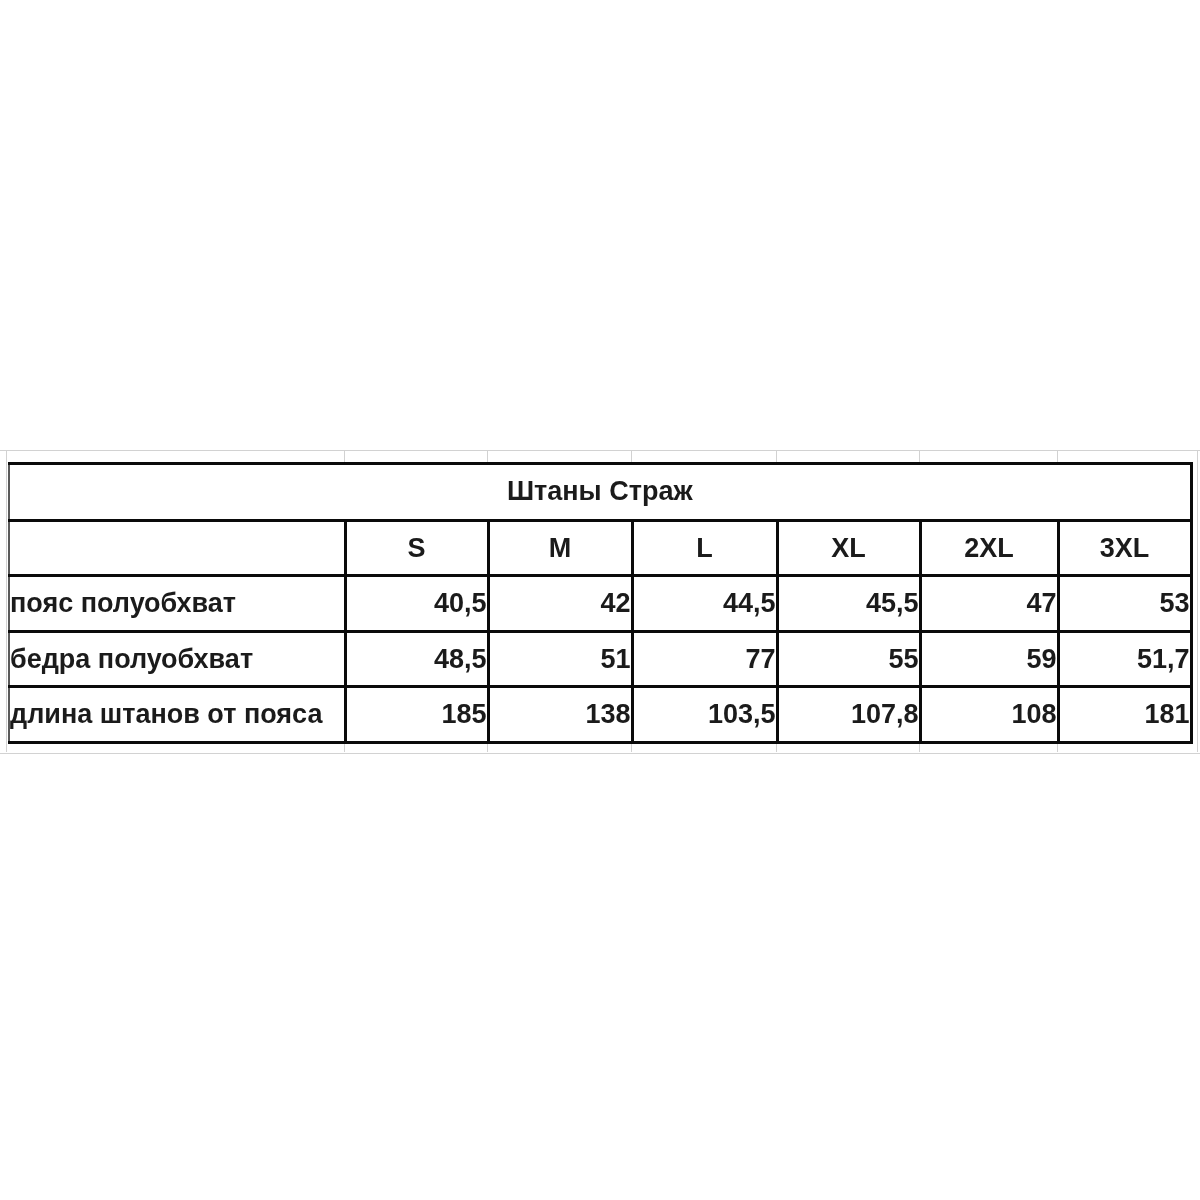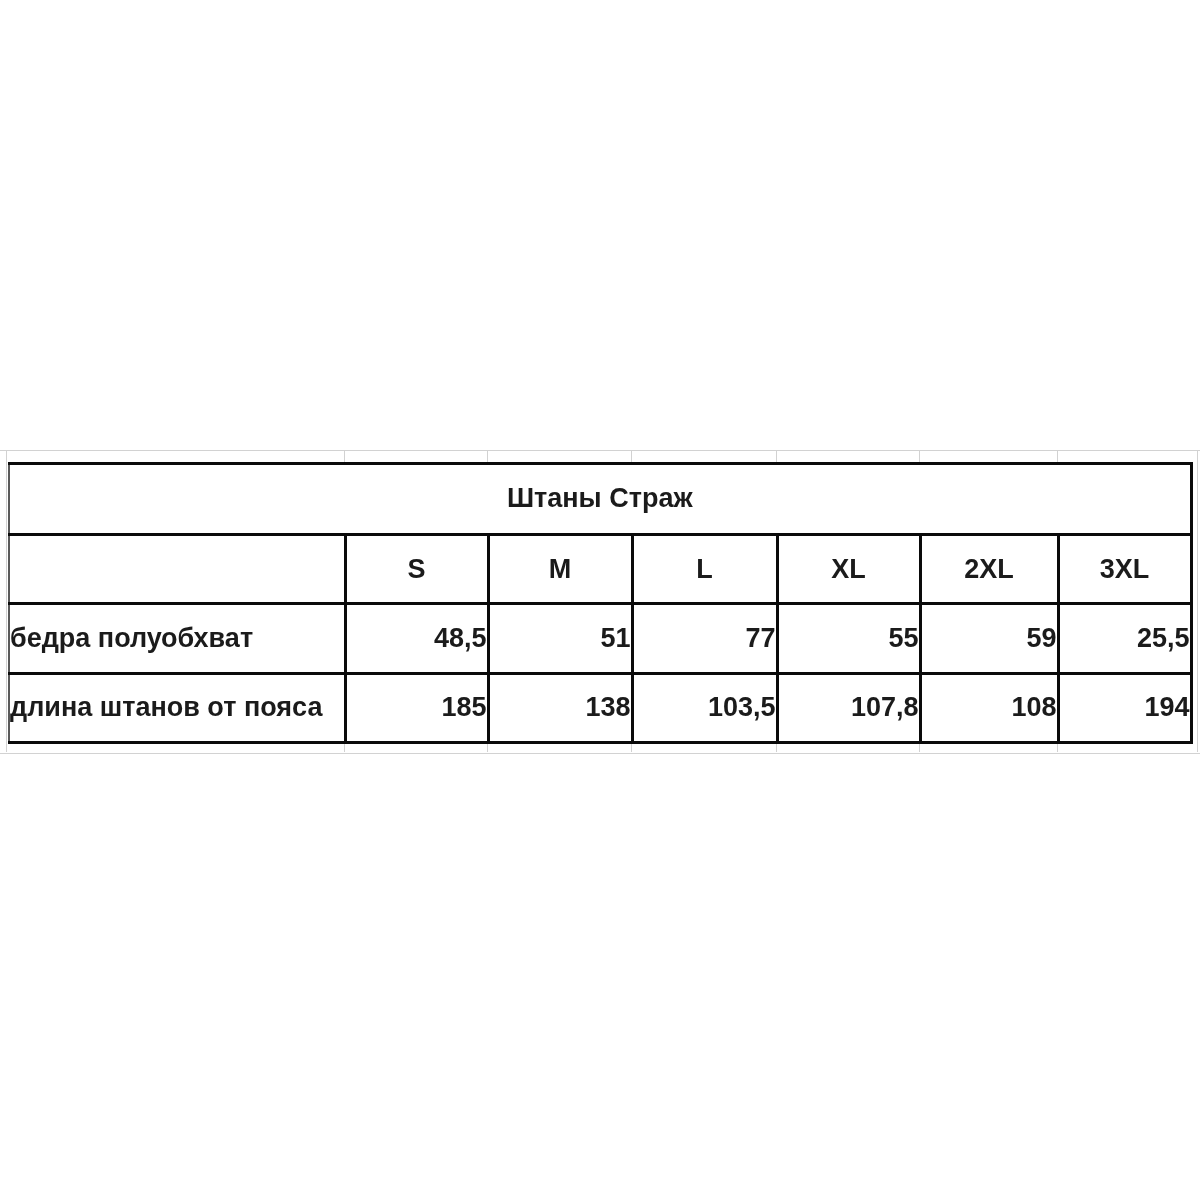--- a/index.html
+++ b/index.html
@@ -88,33 +88,42 @@
     <tr class="header-row">
       <td></td>
       <td class="size-head">S</td>
       <td class="size-head">M</td>
       <td class="size-head">L</td>
       <td class="size-head">XL</td>
       <td class="size-head">2XL</td>
       <td class="size-head">3XL</td>
     </tr>
     <tr>
+      <td class="row-label">пояс полуобхват</td>
+      <td class="value">40,5</td>
+      <td class="value">42</td>
+      <td class="value">44,5</td>
+      <td class="value">45,5</td>
+      <td class="value">47</td>
+      <td class="value">53</td>
+    </tr>
+    <tr>
       <td class="row-label">бедра полуобхват</td>
       <td class="value">48,5</td>
       <td class="value">51</td>
       <td class="value">77</td>
       <td class="value">55</td>
       <td class="value">59</td>
-      <td class="value">25,5</td>
+      <td class="value">51,7</td>
     </tr>
     <tr>
       <td class="row-label">длина штанов от пояса</td>
       <td class="value">185</td>
       <td class="value">138</td>
       <td class="value">103,5</td>
       <td class="value">107,8</td>
       <td class="value">108</td>
-      <td class="value">194</td>
+      <td class="value">181</td>
     </tr>
   </tbody>
     </table>
 
 </div>
 
 </body></html>

